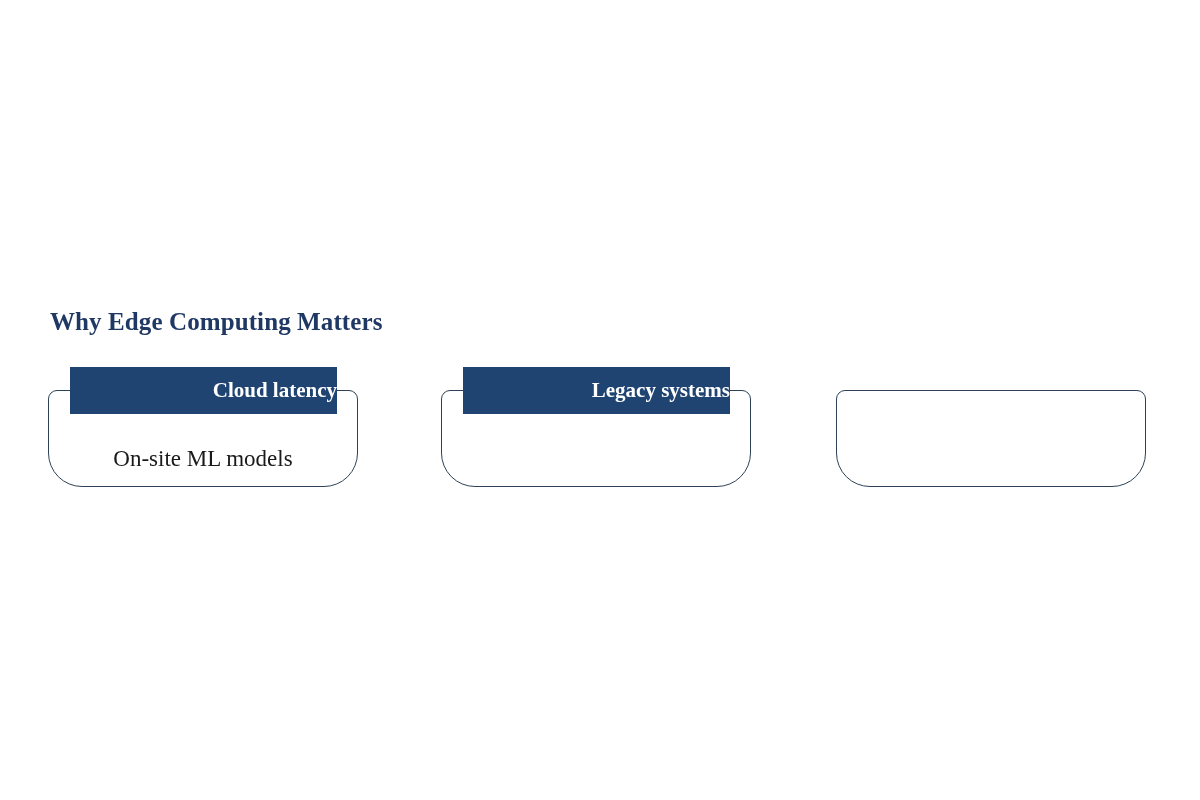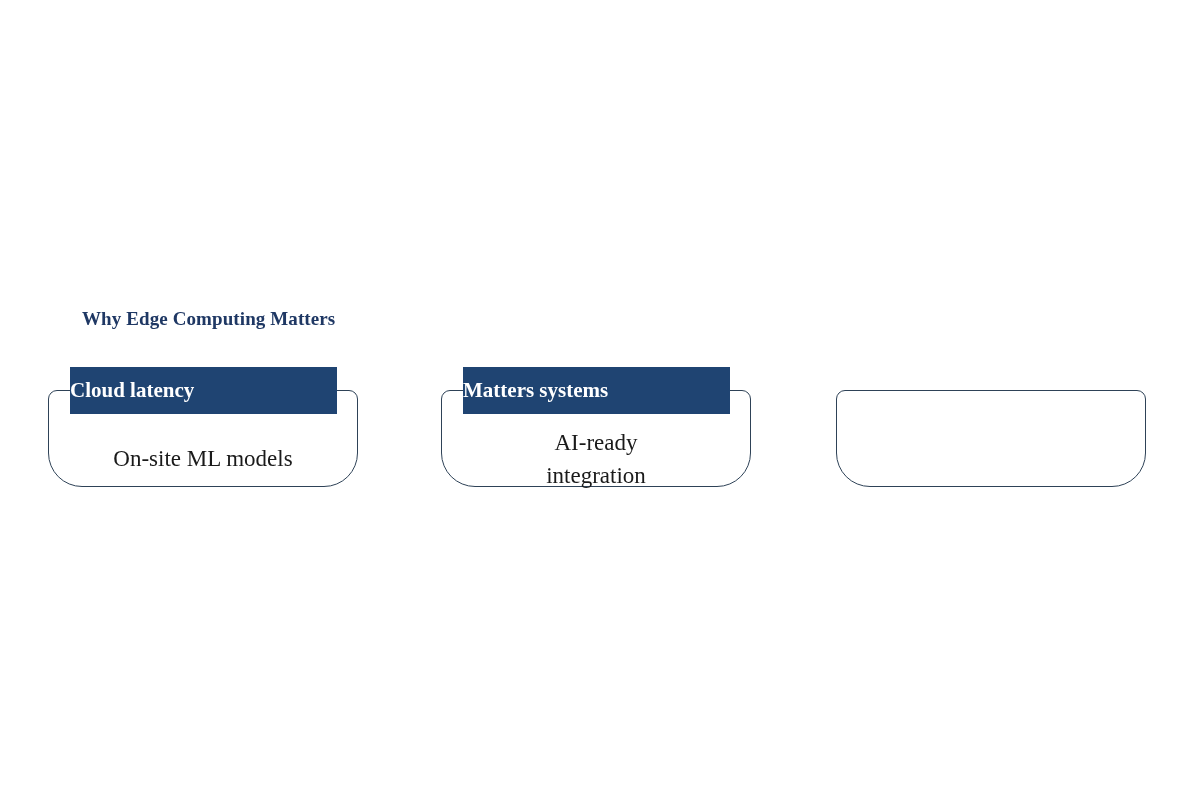--- a/index.html
+++ b/index.html
@@ -21,26 +21,25 @@
     height: 800px;
     background: #ffffff;
   }
 
   
   .slide-title {
     position: absolute;
     left: 50px;
     top: 308px;
     font-family: "Liberation Serif", "DejaVu Serif", serif;
-    font-size: 19px;
+    font-size: 25px;
     font-weight: bold;
     color: #1f3864;
     letter-spacing: 0.1px;
     white-space: nowrap;
-    margin-left: 32px;
   }
 
   
   .card-row {
     position: absolute;
     left: 0;
     top: 367px;
     width: 1200px;
     height: 125px;
   }
@@ -72,21 +71,21 @@
   
   .card-header {
     position: absolute;
     left: 22px;
     top: 0px;
     width: 267px;
     height: 47px;
     background: #1f4472;
     display: flex;
     align-items: center;
-    justify-content: flex-start;
+    justify-content: flex-end;
     z-index: 2;
   }
 
   .card-header-label {
     color: #ffffff;
     font-family: "Liberation Serif", "DejaVu Serif", serif;
     font-size: 21px;
     font-weight: bold;
     line-height: 1;
     white-space: nowrap;
@@ -130,26 +129,22 @@
       <div class="card-text">
         <div class="card-text-line">On-site ML models</div>
       </div>
       <div class="card-header">
         <span class="card-header-label">Cloud latency</span>
       </div>
     </div>
 
     <div class="card card-2">
       <div class="card-body"></div>
-      <div class="card-text">
-        <div class="card-text-line">AI-ready</div>
-        <div class="card-text-line">integration</div>
-      </div>
       <div class="card-header">
-        <span class="card-header-label">Matters systems</span>
+        <span class="card-header-label">Legacy systems</span>
       </div>
     </div>
 
     <div class="card card-3">
       <div class="card-body"></div>
     </div>
 
   </div>
 </div>
 

